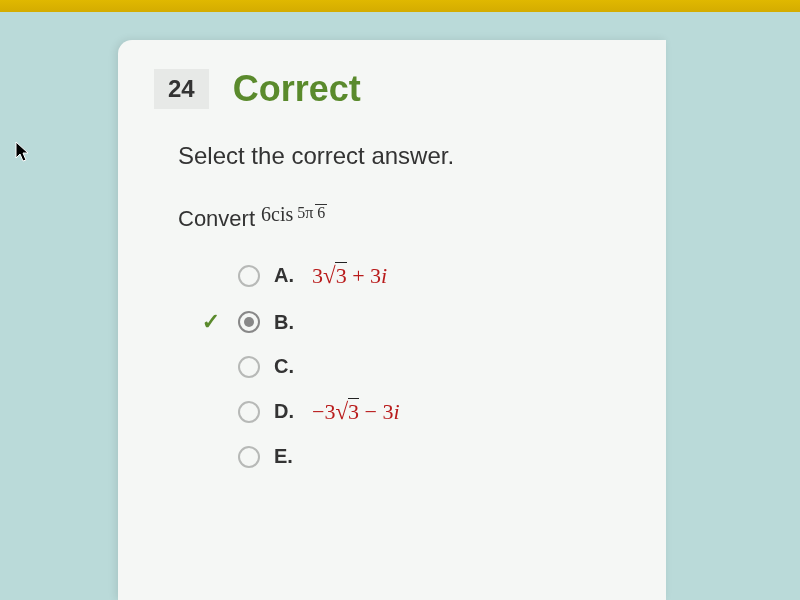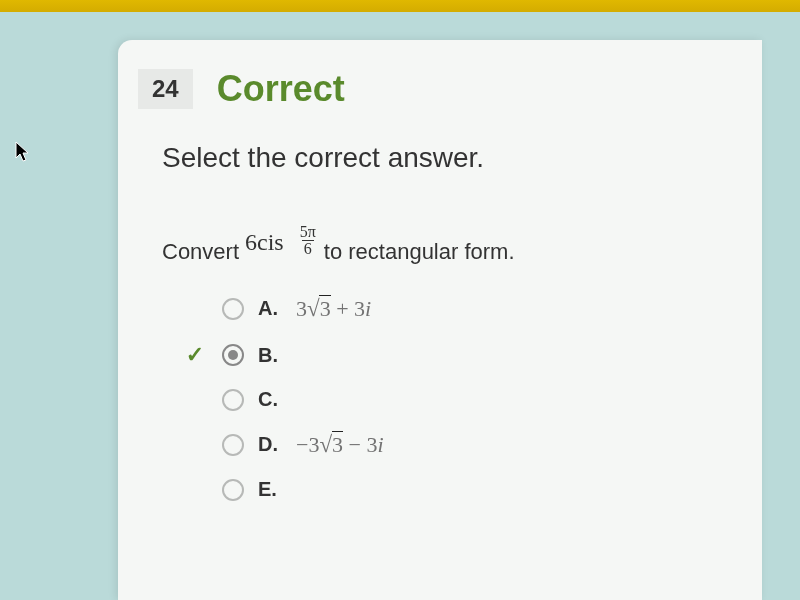--- a/index.html
+++ b/index.html
@@ -25,26 +25,26 @@
       left: 14px;
       top: 140px;
       z-index: 100;
       font-size: 22px;
       color: #000;
     }
     .card {
       position: absolute;
       left: 118px;
       top: 40px;
-      width: 644px;
+      width: 548px;
       height: 560px;
       background: #f5f7f5;
       border-radius: 14px 0 0 0;
       box-shadow: -2px 0 8px rgba(0,0,0,0.1);
-      padding: 28px 20px;
+      padding: 28px 36px;
       box-sizing: border-box;
     }
     .header {
       display: flex;
       align-items: center;
       gap: 24px;
       margin-bottom: 32px;
     }
     .question-number {
       background: #e7e9e7;
@@ -52,50 +52,50 @@
       font-weight: 700;
       font-size: 24px;
       color: #333;
     }
     .status {
       font-weight: 700;
       font-size: 36px;
       color: #5a8a2c;
     }
     .instruction {
-      font-size: 28px;
+      font-size: 24px;
       color: #333;
       margin-left: 24px;
-      margin-bottom: 58px;
+      margin-bottom: 36px;
     }
     .convert-line {
       font-size: 22px;
       color: #333;
       margin-left: 24px;
       margin-bottom: 30px;
       display: flex;
       align-items: flex-end;
       gap: 6px;
     }
     .math-expr {
       font-family: Georgia, 'Times New Roman', serif;
       display: inline-flex;
       align-items: center;
       font-size: 22px;
       position: relative;
       top: -6px;
     }
     .coef {
-      font-size: 24px;
+      font-size: 20px;
     }
     .frac-wrapper {
       display: inline-flex;
-      flex-direction: column;
-      align-items: center;
-      margin-left: 14px;
+      flex-direction: row;
+      align-items: center;
+      margin-left: 2px;
       position: relative;
       top: -2px;
     }
     .frac-num {
       font-size: 16px;
       line-height: 1;
       padding: 0 2px;
     }
     .frac-den {
       font-size: 16px;
@@ -146,21 +146,21 @@
       font-weight: bold;
     }
     .opt-label {
       font-weight: 700;
       color: #333;
       min-width: 24px;
     }
     .opt-math {
       font-family: Georgia, 'Times New Roman', serif;
       font-size: 22px;
-      color: #737373;
+      color: #b91c1c;
     }
     .sqrt {
       position: relative;
       display: inline-block;
     }
     .sqrt::before {
       content: '';
       position: absolute;
       top: 0;
       left: 0.55em;
@@ -195,21 +195,20 @@
 
   <div class="convert-line">
     <span>Convert</span>
     <span class="math-expr">
       <span class="coef">6cis</span>
       <span class="frac-wrapper">
         <span class="frac-num">5π</span>
         <span class="frac-den">6</span>
       </span>
     </span>
-    <span>to rectangular form.</span>
   </div>
 
   <div class="options">
 
     <div class="option">
       <span class="check-slot"></span>
       <span class="radio"></span>
       <span class="opt-label">A.</span>
       <span class="opt-math">3<span class="sqrt"><span class="surd">√</span>3</span> + 3<span class="i">i</span></span>
     </div>

